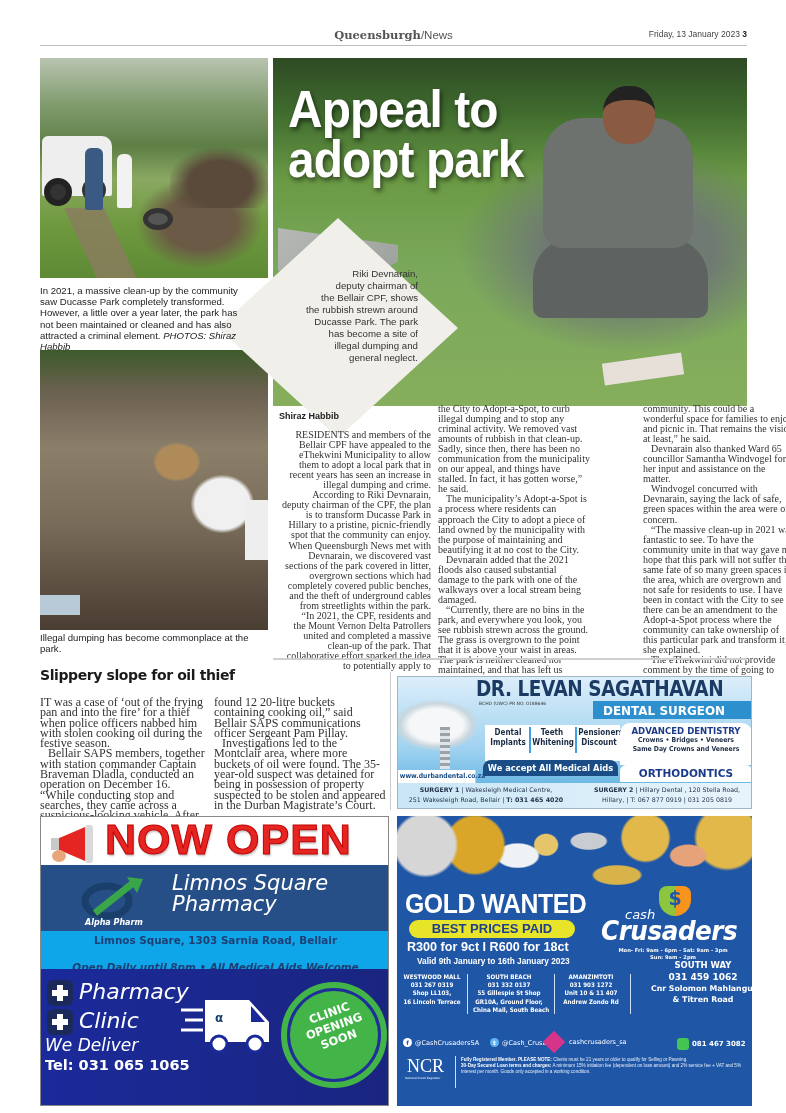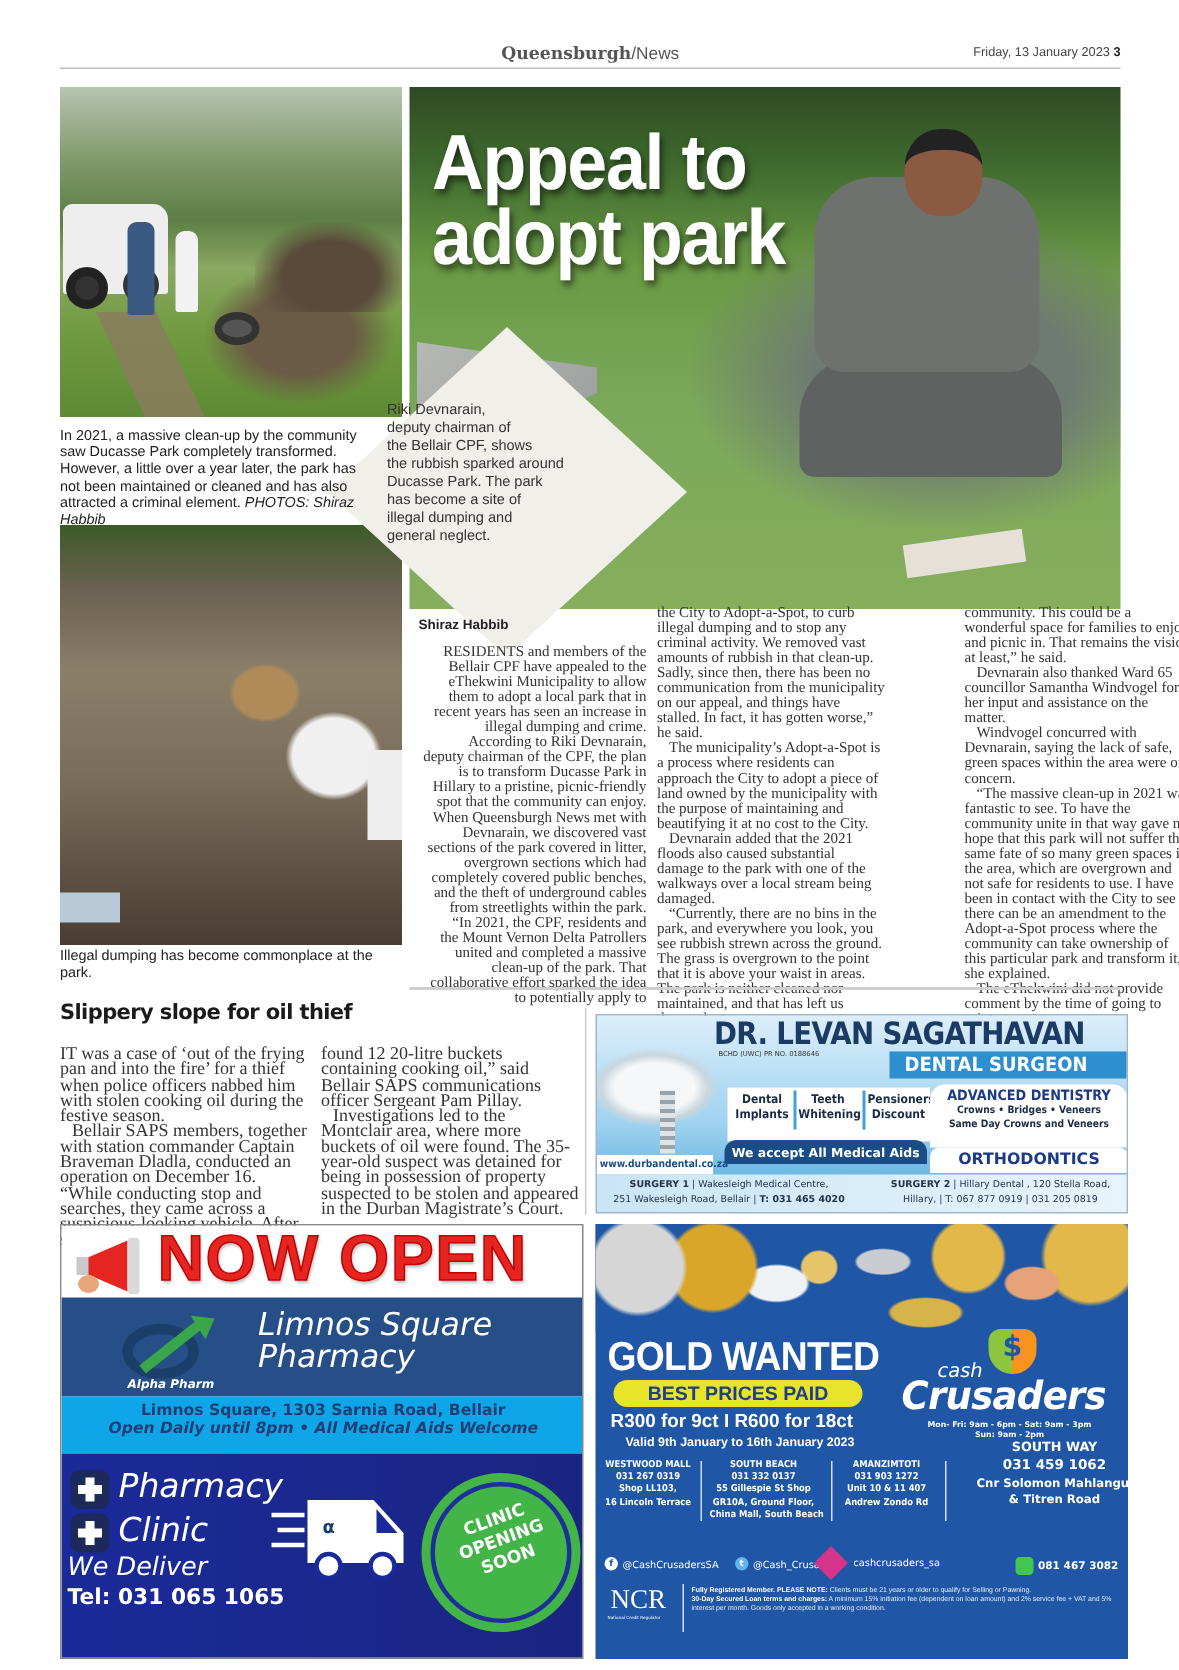--- a/index.html
+++ b/index.html
@@ -38,21 +38,21 @@
   .photo-main .trash{position:absolute;left:330px;top:300px;width:80px;height:22px;background:#e6e0d8;transform:rotate(-8deg);}
   .photo-dump{left:40px;top:350px;width:228px;height:280px;
     background:
       radial-gradient(ellipse 20% 15% at 80% 55%, #f0f0f0 0 60%, transparent 70%),
       radial-gradient(ellipse 15% 10% at 60% 40%, #b08b5a 0 60%, transparent 70%),
       linear-gradient(180deg,#3d5a2a 0%,#6b6150 15%,#8b7f6a 35%,#7a6e5b 60%,#5c4e40 85%,#4a3d32 100%);}
   .photo-dump .b1{position:absolute;left:205px;top:150px;width:28px;height:60px;background:#eee;}
   .photo-dump .b2{position:absolute;left:0;top:245px;width:40px;height:20px;background:#b8c9d8;}
   
   .diamond{left:218px;top:218px;width:240px;height:220px;background:#f0efea;clip-path:polygon(50% 0,100% 50%,50% 100%,0 50%);}
-  .diamond-text{left:258px;top:268px;width:160px;text-align:left;font-family:"Liberation Sans",sans-serif;font-size:9.7px;line-height:12px;color:#333;}
+  .diamond-text{left:258px;top:268px;width:160px;text-align:right;font-family:"Liberation Sans",sans-serif;font-size:9.7px;line-height:12px;color:#333;}
   .cleanup-caption{left:40px;top:285px;width:210px;font-family:"Liberation Sans",sans-serif;font-size:9.6px;line-height:11.2px;color:#222;}
   .cleanup-caption i{font-style:italic;}
   .dump-caption{left:40px;top:632px;width:220px;font-family:"Liberation Sans",sans-serif;font-size:9.6px;line-height:11.2px;color:#222;}
   
   .headline{left:288px;top:84px;font-family:"Liberation Sans",sans-serif;font-weight:bold;font-size:52px;line-height:50px;color:#fff;letter-spacing:-1px;transform:scaleX(.92);transform-origin:left top;text-shadow:2px 3px 5px rgba(0,0,0,.55);}
   
   .byline{left:279px;top:411px;font-family:"Liberation Sans",sans-serif;font-weight:bold;font-size:9px;color:#222;}
   .col{font-size:10px;line-height:10.05px;color:#333;text-align:left;}
   .col p{text-indent:8px;}
   .col p.first{text-indent:0;}
@@ -94,21 +94,21 @@
   .pharm{left:40px;top:816px;width:349px;height:290px;border:1px solid #888;overflow:hidden;font-family:"DejaVu Sans",sans-serif;}
   .pharm .top{position:absolute;left:0;top:0;width:349px;height:48px;background:#fff;}
   .pharm .megaphone{position:absolute;left:6px;top:8px;width:54px;height:38px;}
   .pharm .now-open{position:absolute;left:64px;top:-2px;font-family:"Liberation Sans",sans-serif;font-weight:bold;font-size:43px;color:#e52521;letter-spacing:1px;-webkit-text-stroke:1px #c40000;text-shadow:1px 2px 2px rgba(0,0,0,.25);white-space:nowrap;}
   .pharm .band{position:absolute;left:0;top:48px;width:349px;height:66px;background:#274f87;}
   .pharm .logo{position:absolute;left:40px;top:60px;width:70px;height:42px;}
   .pharm .alpha{position:absolute;left:44px;top:101px;font-style:italic;font-weight:bold;font-size:8px;color:#fff;}
   .pharm .name{position:absolute;left:131px;top:56px;font-style:italic;font-size:21px;line-height:21px;color:#fff;}
   .pharm .addr-box{position:absolute;left:0;top:114px;width:349px;height:38px;background:#0ea5e9;text-align:center;}
   .pharm .addr{font-weight:bold;font-size:10.4px;color:#1f3f74;margin-top:3px;white-space:nowrap;}
-  .pharm .open{font-weight:bold;font-style:italic;font-size:10.4px;color:#1f3f74;white-space:nowrap;}
+  .pharm .open{font-weight:bold;font-style:italic;font-size:10.4px;color:#1f3f74;white-space:nowrap;margin-top:15px;}
   .pharm .bottom{position:absolute;left:0;top:152px;width:349px;height:138px;background:linear-gradient(90deg,#1b2a9a,#1a2580);}
   .pharm .plus{position:absolute;width:26px;height:26px;background:#1b2a5a;border-radius:6px;}
   .pharm .plus::before{content:"";position:absolute;left:5px;top:10px;width:16px;height:6px;background:#fff;}
   .pharm .plus::after{content:"";position:absolute;left:10px;top:5px;width:6px;height:16px;background:#fff;}
   .pharm .big{position:absolute;font-style:italic;font-size:22px;color:#fff;line-height:22px;white-space:nowrap;}
   .pharm .deliver{position:absolute;left:4px;top:218px;font-style:italic;font-size:17px;color:#fff;}
   .pharm .tel{position:absolute;left:4px;top:240px;font-weight:bold;font-size:14.5px;color:#fff;white-space:nowrap;}
   .pharm .van{position:absolute;left:138px;top:177px;width:95px;height:62px;}
   .pharm .clinic-ring{position:absolute;left:240px;top:165px;width:106px;height:106px;border-radius:50%;background:#1f2f9a;border:6px solid #43b548;}
   .pharm .clinic{position:absolute;left:249px;top:174px;width:88px;height:88px;border-radius:50%;background:#43b548;}
@@ -185,21 +185,21 @@
 <div class="abs photo photo-dump">
   <div class="b1"></div>
   <div class="b2"></div>
 </div>
 
 <div class="abs diamond"></div>
 <div class="abs diamond-text">
   <div>Riki Devnarain,</div>
   <div>deputy chairman of</div>
   <div>the Bellair CPF, shows</div>
-  <div>the rubbish sparked around</div>
+  <div>the rubbish strewn around</div>
   <div>Ducasse Park. The park</div>
   <div>has become a site of</div>
   <div>illegal dumping and</div>
   <div>general neglect.</div>
 </div>
 
 <div class="abs cleanup-caption">
   <span>In 2021, a massive clean-up by the community saw Ducasse Park completely transformed. However, a little over a year later, the park has not been maintained or cleaned and has also attracted a criminal element. </span><i>PHOTOS: Shiraz Habbib</i>
 </div>
 <div class="abs dump-caption">Illegal dumping has become commonplace at the park.</div>

